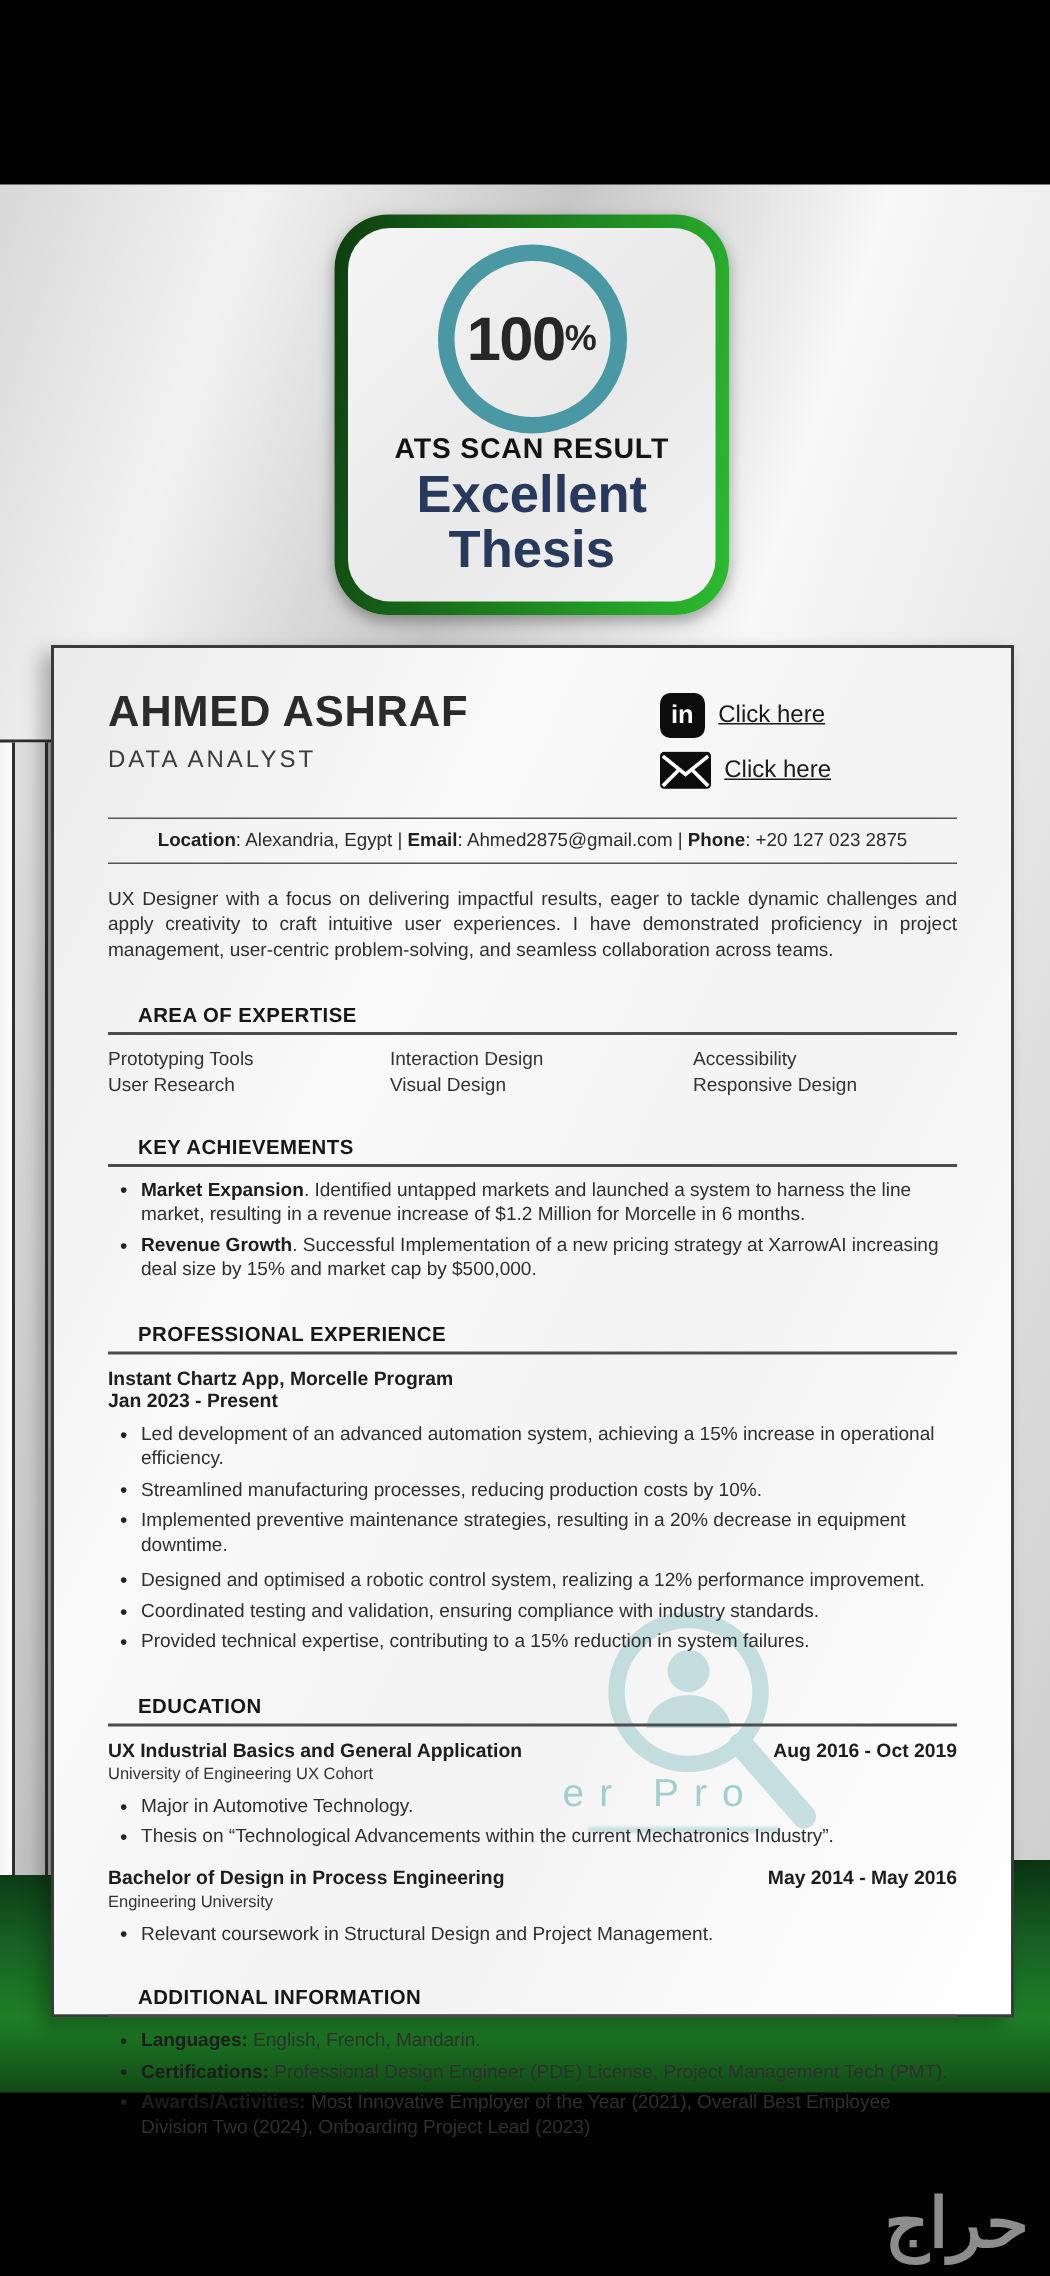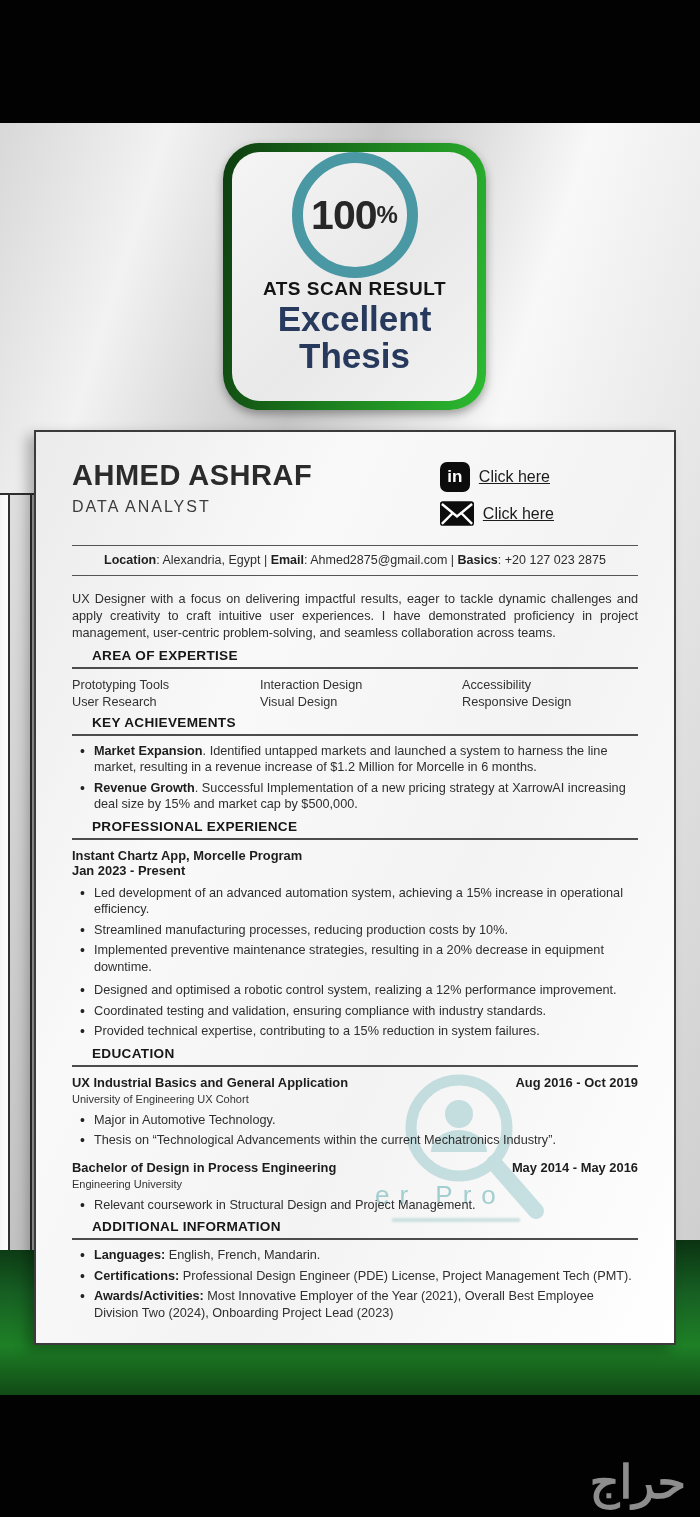--- a/index.html
+++ b/index.html
@@ -30,21 +30,21 @@
   
   .badge{
     position:absolute;left:223px;top:143px;width:263px;height:267px;box-sizing:border-box;
     border-radius:36px;padding:9px;
     background:linear-gradient(100deg,#0e3c10 0%,#1b7a1d 45%,#2dbb31 100%);
     box-shadow:0 4px 10px rgba(0,0,0,.35);
   }
   .badge-inner{
     width:100%;height:100%;box-sizing:border-box;border-radius:28px;
     background:linear-gradient(135deg,#f5f5f5 0%,#e9e9e9 55%,#f3f3f3 100%);
-    display:flex;flex-direction:column;align-items:center;padding-top:0;
+    display:flex;flex-direction:column;align-items:center;padding-top:11px;
   }
   .ring{
     width:126px;height:126px;box-sizing:border-box;border-radius:50%;
     border:11px solid #4a98a3;
     display:flex;align-items:center;justify-content:center;
   }
   .score{font-size:41px;font-weight:bold;color:#272727;letter-spacing:-1px;}
   .score-suffix{font-size:24px;font-weight:bold;color:#272727;}
   .scan-label{font-size:19px;font-weight:bold;color:#141414;letter-spacing:.5px;}
   .result{font-size:35px;font-weight:bold;color:#27395c;line-height:1.05;text-align:center;margin-top:1px;}
@@ -62,21 +62,21 @@
   .links{padding-top:2px;padding-right:84px;}
   .link-row{display:flex;align-items:center;gap:9px;margin-bottom:9px;}
   .in-icon{width:30px;height:30px;background:#0c0c0c;border-radius:7px;color:#fff;
     font-weight:bold;font-size:17px;display:flex;align-items:center;justify-content:center;}
   .click-link{font-size:16px;color:#1b1b1b;text-decoration:underline;cursor:pointer;white-space:nowrap;}
   .hr{border-top:2px solid #4c4c4c;height:0;}
   .hr-thin{border-top:1.6px solid #555;height:0;}
   .contact-line{text-align:center;font-size:12.5px;color:#2d2d2d;padding:7px 0 8px;}
   .contact-line b{font-weight:bold;color:#1f1f1f;}
   .summary{font-size:12.7px;line-height:1.33;text-align:justify;margin-top:15px;color:#2f2f2f;}
-  .section{margin-top:6px;}
+  .section{margin-top:27px;}
   .section-heading{font-size:13.6px;font-weight:bold;color:#171717;padding-left:20px;letter-spacing:.3px;margin-bottom:4px;}
   .expertise-grid{display:grid;grid-template-columns:188px 202px 1fr;row-gap:3px;font-size:12.7px;margin-top:9px;color:#333;}
   ul.bullets{margin:7px 0 0;padding:0;list-style:none;font-size:12.7px;line-height:1.3;color:#2f2f2f;}
   ul.bullets li{position:relative;padding-left:22px;margin-bottom:4px;}
   ul.bullets li::before{content:"\2022";position:absolute;left:8px;top:-1px;font-size:14px;color:#222;}
   ul.bullets b{color:#1d1d1d;}
   .job-head{display:flex;justify-content:space-between;font-weight:bold;font-size:12.9px;color:#1d1d1d;margin-top:11px;}
   .school{font-size:11px;margin-top:3px;color:#333;}
   
   .wm-svg{position:absolute;left:328px;top:624px;opacity:.38;pointer-events:none;}
@@ -137,21 +137,21 @@
             <path d="M2 3 L18 16 L34 3" stroke="#ffffff" stroke-width="2.6" fill="none"></path>
             <path d="M2 24 L13 13 M34 24 L23 13" stroke="#ffffff" stroke-width="2.6" fill="none"></path>
           </svg>
           <span class="click-link">Click here</span>
         </div>
       </div>
     </div>
 
     <div class="hr-thin" style="margin-top:10px;"></div>
     <div class="contact-line">
-      <b>Location</b><span>: Alexandria, Egypt  |  </span><b>Email</b><span>: Ahmed2875@gmail.com  |  </span><b>Basics</b><span>: +20 127 023 2875</span>
+      <b>Location</b><span>: Alexandria, Egypt  |  </span><b>Email</b><span>: Ahmed2875@gmail.com  |  </span><b>Phone</b><span>: +20 127 023 2875</span>
     </div>
     <div class="hr-thin"></div>
 
     <div class="summary">UX Designer with a focus on delivering impactful results, eager to tackle dynamic challenges and apply creativity to craft intuitive user experiences. I have demonstrated proficiency in project management, user-centric problem-solving, and seamless collaboration across teams.</div>
 
     <div class="section">
       <div class="section-heading">AREA OF EXPERTISE</div>
       <div class="hr"></div>
       <div class="expertise-grid">
         <span>Prototyping Tools</span>

